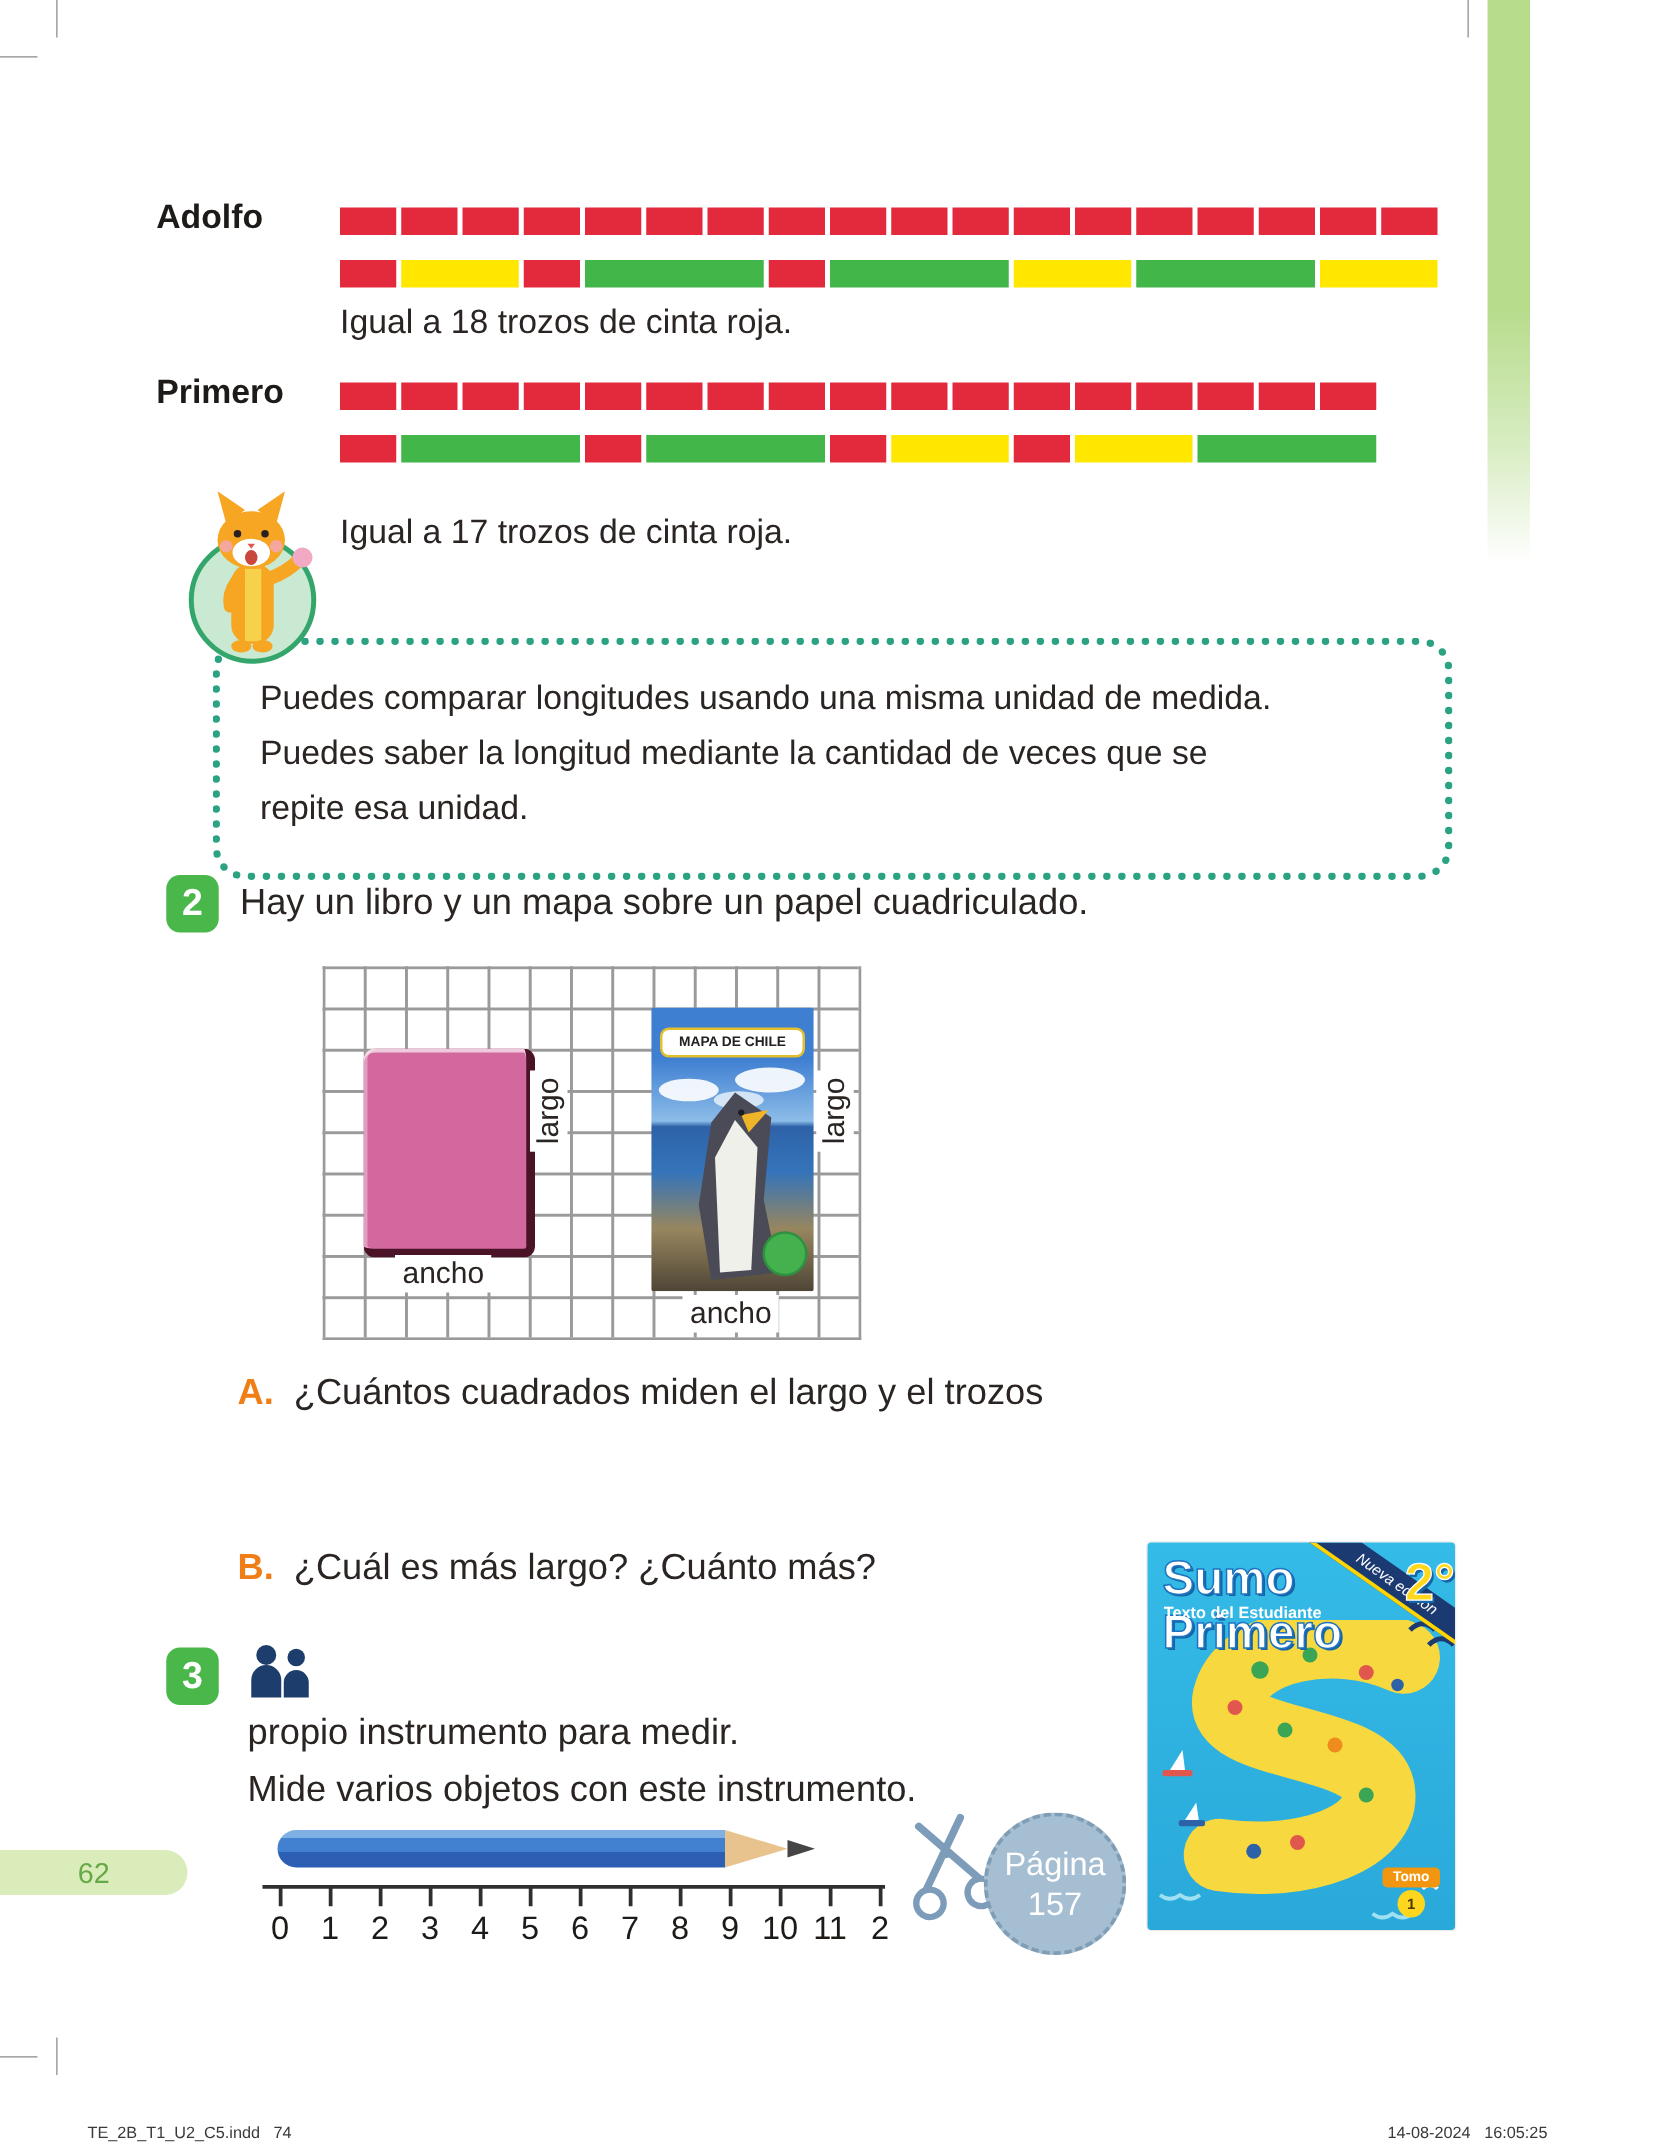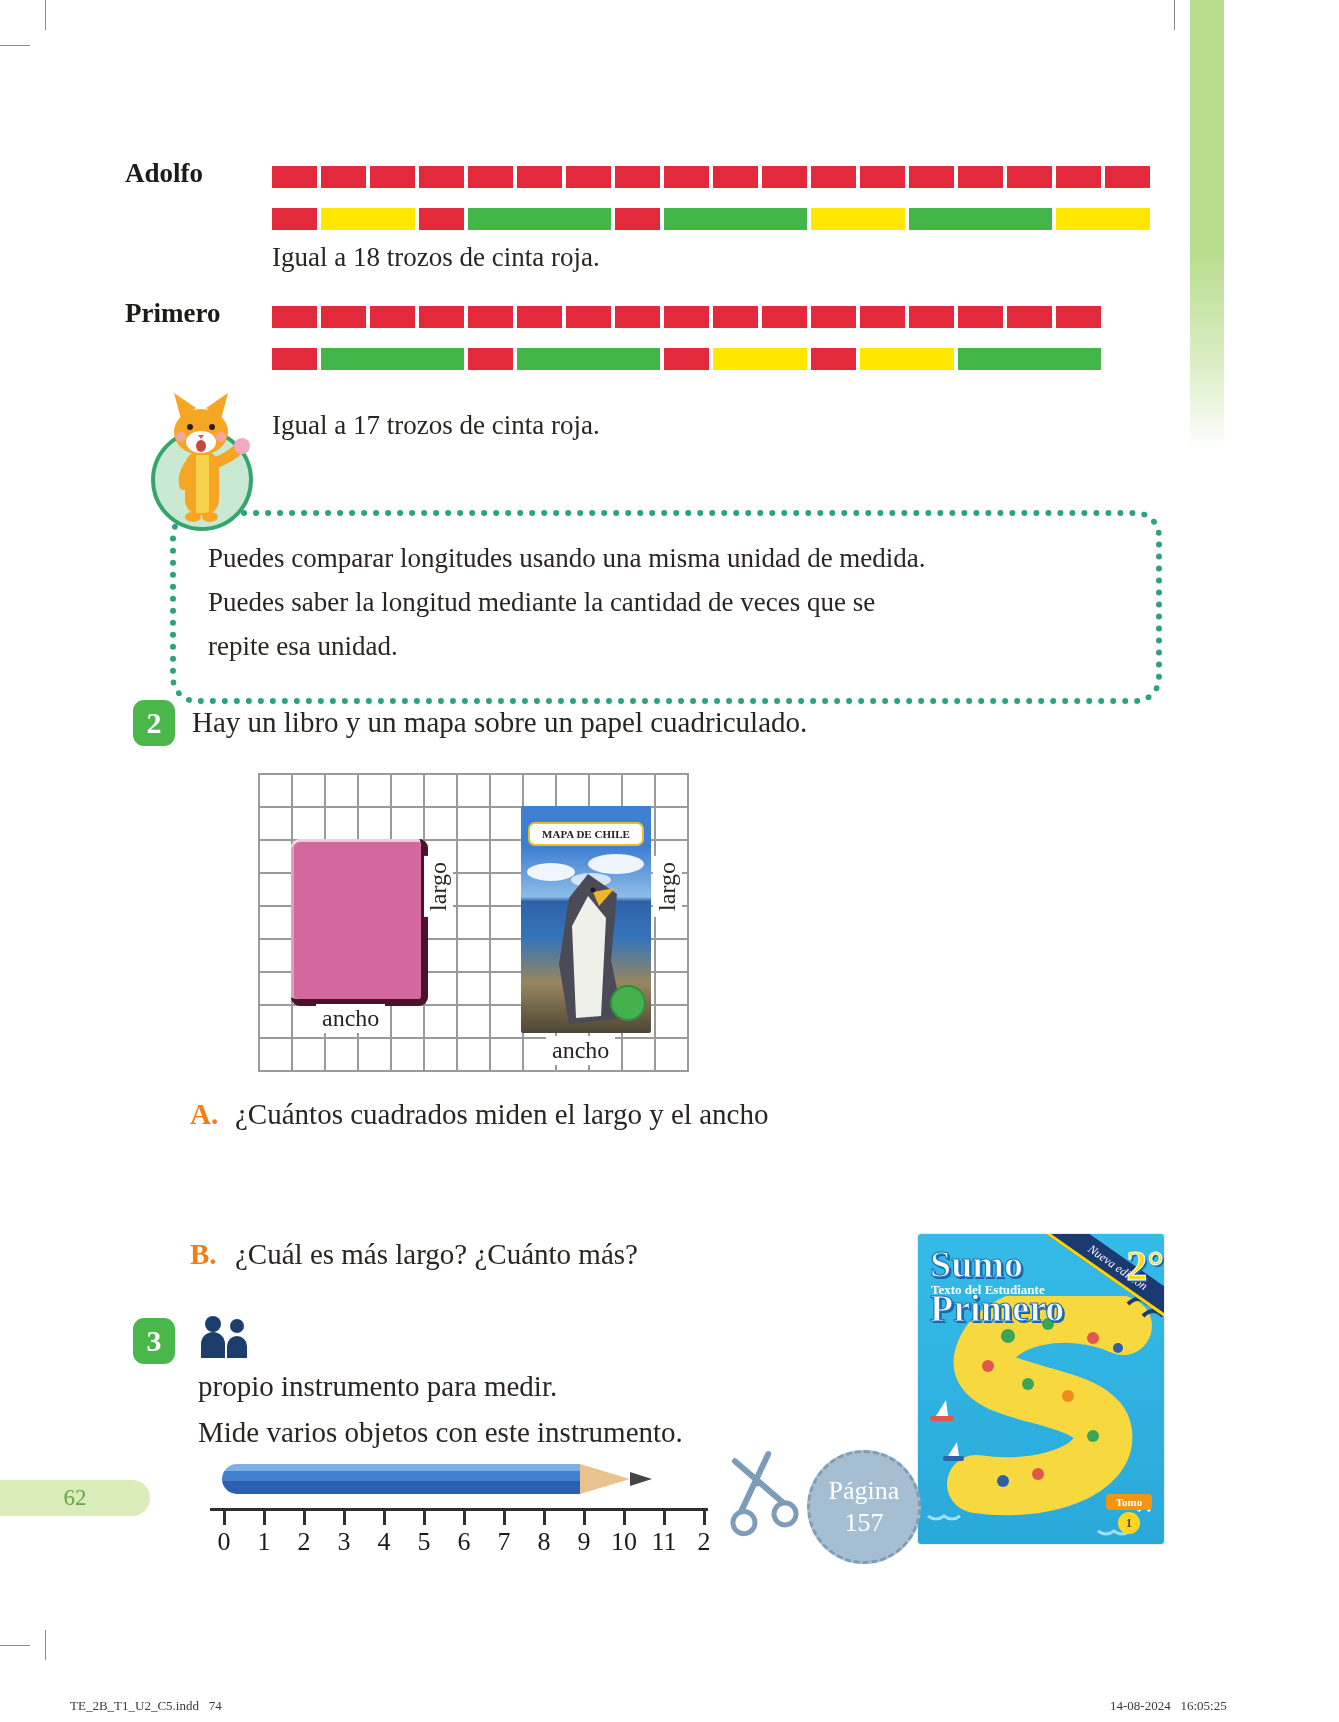--- a/index.html
+++ b/index.html
@@ -1,17 +1,17 @@
 <!DOCTYPE html>
 <html><head>
 <meta charset="utf-8">
 <style>
   html,body{margin:0;padding:0;background:#ffffff;}
   .page{position:relative;width:1259px;height:1722px;background:#fff;overflow:hidden;
-        font-family:Liberation Serif, serif;color:#262220;}
+        font-family:Liberation Sans, sans-serif;color:#262220;}
   .abs{position:absolute;}
   
   .strip{display:flex;gap:4px;height:22px;}
   .strip div{height:22px;}
   .name{font-weight:bold;font-size:27px;color:#1d1a18;}
   .caption{font-size:27px;color:#2a2522;}
   
   .tipbox{border:6px dotted #2ba383;border-radius:26px;}
   .tipline{font-size:27px;line-height:44px;color:#2a2522;}
   
@@ -204,21 +204,21 @@
     <div class="maplabel">MAPA DE CHILE</div>
     <div class="greendot"></div>
   </div>
 
   <div class="abs vlabel" style="left:424px;top:856px">largo</div>
   <div class="abs vlabel" style="left:653px;top:856px">largo</div>
   <div class="abs plate" style="left:316px;top:1004px">ancho</div>
   <div class="abs plate" style="left:546px;top:1036px">ancho</div>
 
   <div class="abs qletter" style="left:190px;top:1098px">A.</div>
-  <div class="abs qtext" style="left:235px;top:1098px">¿Cuántos cuadrados miden el largo y el ancho</div>
+  <div class="abs qtext" style="left:235px;top:1098px">¿Cuántos cuadrados miden el largo y el trozos</div>
 
   <div class="abs qletter" style="left:190px;top:1238px">B.</div>
   <div class="abs qtext" style="left:235px;top:1238px">¿Cuál es más largo? ¿Cuánto más?</div>
 
   <div class="abs cover" style="left:918px;top:1234px;width:246px;height:310px">
     <svg style="position:absolute;left:0;top:62px" width="246" height="248" viewBox="0 0 246 248">
       <path d="M205,30 C150,5 75,20 65,62 C56,102 178,94 185,136 C191,174 125,198 58,188" stroke="#f7d83e" stroke-width="58" fill="none" stroke-linecap="round"></path>
       <circle cx="90" cy="40" r="7" fill="#3aa655"></circle>
         <circle cx="130" cy="28" r="6" fill="#3aa655"></circle>
       <circle cx="175" cy="42" r="6" fill="#e2574d"></circle>
@@ -299,21 +299,21 @@
     </div>
 
   <svg class="abs" style="left:724px;top:1442px;transform:rotate(-12deg)" width="78" height="100" viewBox="0 0 78 100">
     <path d="M14,64 L52,14" stroke="#7d9cba" stroke-width="6" stroke-linecap="round" fill="none"></path>
     <path d="M56,64 L18,14" stroke="#7d9cba" stroke-width="6" stroke-linecap="round" fill="none"></path>
     <circle cx="14" cy="76" r="11" stroke="#7d9cba" stroke-width="5" fill="none"></circle>
     <circle cx="56" cy="76" r="11" stroke="#7d9cba" stroke-width="5" fill="none"></circle>
     <circle cx="35" cy="40" r="3.5" fill="#7d9cba"></circle>
   </svg>
 
-  <div class="abs pagina" style="left:807px;top:1450px">
+  <div class="abs pagina" style="left:787px;top:1450px">
     <div>Página</div>
     <div>157</div>
   </div>
 
   <div class="abs pill74" style="left:0;top:1480px">
     <span>62</span>
   </div>
 
   <div class="abs footer" style="left:70px;top:1698px">TE_2B_T1_U2_C5.indd   74</div>
   <div class="abs footer" style="left:1110px;top:1698px">14-08-2024   16:05:25</div>

